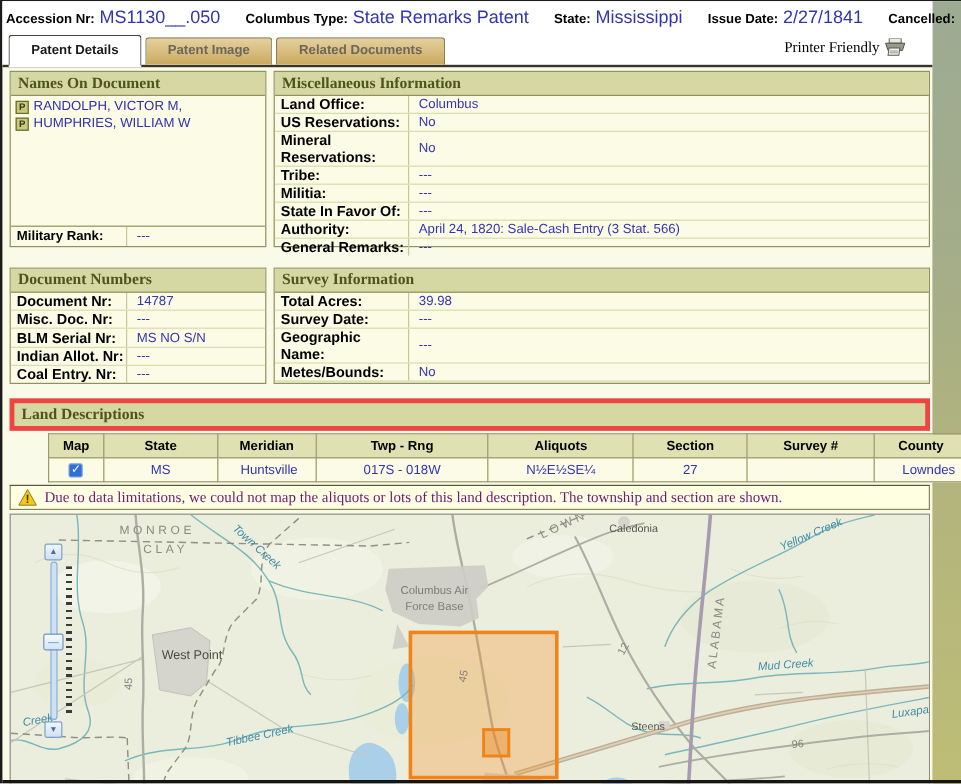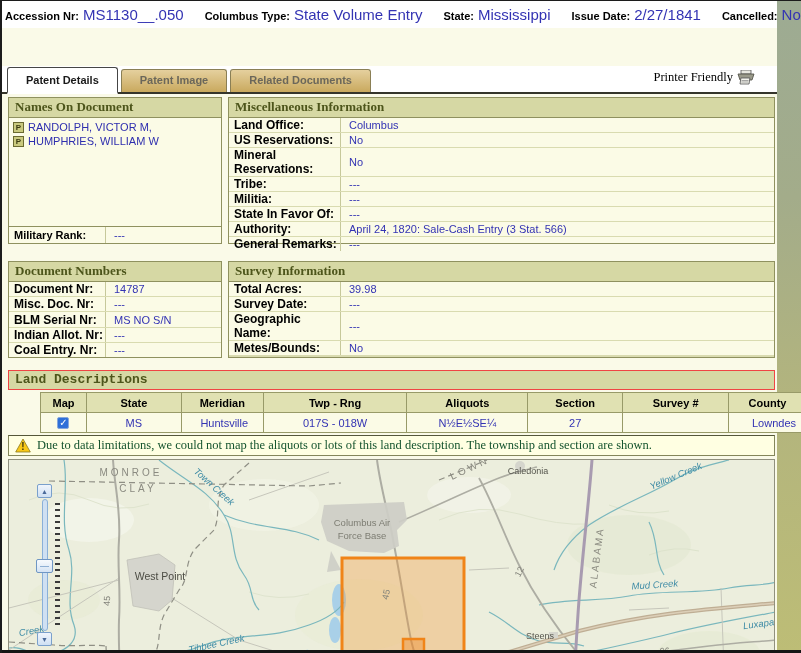--- a/index.html
+++ b/index.html
@@ -10,21 +10,21 @@
     background:linear-gradient(180deg,#9dab93 0%,#a3ac8a 30%,#b2b47e 60%,#bdbd76 100%); }
   .bottom-strip { position:absolute; left:0; bottom:0; width:801px; height:3px; background:#151515; z-index:30; }
 
   
   .topbar { position:relative; width:775px; height:27px; background:#fff; display:flex; align-items:center; padding-left:3px; column-gap:21px; }
   .field { display:flex; align-items:baseline; gap:4px; white-space:nowrap; }
   .field .lbl { font-size:11px; font-weight:bold; color:#000; }
   .field .val { font-size:15px; color:#3333b3; }
 
   
-  .tabrow { position:relative; width:775px; height:28px; background:#fff; border-bottom:2px solid #35352b; display:flex; align-items:flex-end; padding-left:5px;margin-top:38px; }
+  .tabrow { position:relative; width:775px; height:28px; background:#fff; border-bottom:2px solid #35352b; display:flex; align-items:flex-end; padding-left:5px; }
   .tab { height:23px; margin-right:3px; padding:4px 18px 2px 18px; font-size:11px; font-weight:bold; color:#6b675a;
     background:linear-gradient(#e5d09e,#c9a95e); border:1px solid #8a7f55; border-bottom:none;
     border-radius:3px 3px 0 0; cursor:pointer; }
   .tab.active { height:27px; margin-bottom:-2px; padding-top:6px; background:#fff; color:#1a1a1a; border:1px solid #454545; border-bottom:2px solid #fff; }
   .printer { margin-left:auto; margin-right:22px; display:flex; align-items:center; gap:4px; height:100%; padding-bottom:4px; cursor:pointer; }
   .printer span { font-family:"Liberation Serif", serif; font-size:12.5px; color:#000; }
 
   
   .content { position:relative; width:777px; padding:3px 0 0 6px; }
   .prow { display:flex; gap:6px; }
@@ -46,34 +46,34 @@
   .name-item { display:flex; align-items:center; gap:4px; margin-bottom:2px; }
   .pbadge { width:11px; height:11px; background:#c9c97e; border:1px solid #6a6a30; color:#3a3a10;
     font-size:8px; font-weight:bold; display:flex; align-items:center; justify-content:center; }
   .name-link { font-size:11px; color:#2e2eae; cursor:pointer; }
   .milrow { height:17px; display:flex; align-items:center; border-top:1px solid #8f915f; }
   .milrow .lbl { width:97px; height:100%; display:flex; align-items:center; padding-left:5px; font-size:11px; font-weight:bold; color:#000; border-right:1px solid #c6c89a; }
   .milrow .val { font-size:11px; color:#3333b3; padding-left:8px; }
   .filler { flex:1; border-top:1px solid #d9dbb0; }
 
   
-  .sechead { margin-top:12px; width:767px; background:#d6d8a4; border:1px solid #ef4444; padding:1px 6px 2px 6px;
-    font-family:Liberation Mono, monospace; font-weight:bold; font-size:13px; color:#4d551b; }
+  .sechead { margin-top:12px; width:767px; background:#d6d8a4; border:4px solid #ef4444; padding:1px 6px 2px 6px;
+    font-family:Liberation Serif, serif; font-weight:bold; font-size:13px; color:#4d551b; }
   table.land { margin-top:2px; width:767px; border-collapse:collapse; border:1px solid #63653f;margin-left:32px; }
   table.land th { background:#e0e1b2; border:1px solid #989a68; font-size:11px; color:#000; height:20px; }
   table.land td { background:#fbfbe6; border:1px solid #989a68; font-size:11px; color:#3333b3; height:20px; text-align:center; }
   td.mer { text-align:left; padding-left:4px; }
   td.cty { text-align:left; padding-left:13px; }
   .checkbox { display:inline-flex; width:12px; height:12px; background:#2e6fd8; border:1px solid #86a7dc; border-radius:2px;
     color:#fff; font-size:10px; line-height:10px; align-items:center; justify-content:center; cursor:pointer; }
 
   
   .warning { margin-top:2px; width:767px; height:21px; background:#ffffe2; border:1px solid #84865a; border-top:1px solid #55573a;
     display:flex; align-items:center; gap:6px; padding-left:6px; }
-  .warning .wtext { font-family:"Liberation Serif", serif; font-size:12.5px; color:#14532d; }
+  .warning .wtext { font-family:"Liberation Serif", serif; font-size:12.5px; color:#701a75; }
 
   
   .map { position:relative; margin-top:3px; width:767px; height:237px; border:1px solid #90907e; background:#eceedd; overflow:hidden; }
   .mapsvg { position:absolute; left:0; top:0; }
   .county { font-size:10px; letter-spacing:3px; fill:#8a8a80; text-anchor:middle; }
   .town { font-size:10.5px; fill:#4c4c44; text-anchor:middle; }
   .town.sm { font-size:9px; fill:#55554d; }
   .creek { font-size:9.5px; font-style:italic; fill:#3f8ca6; text-anchor:middle; }
   .rlbl { font-size:9px; fill:#82827a; text-anchor:middle; }
   .cafb { font-size:9.5px; fill:#7d7d73; text-anchor:middle; }
@@ -96,21 +96,21 @@
 <div class="screen">
   <div class="right-strip"></div>
 
   <div class="topbar">
     <div class="field">
       <span class="lbl">Accession Nr:</span>
       <span class="val">MS1130__.050</span>
     </div>
     <div class="field">
       <span class="lbl">Columbus Type:</span>
-      <span class="val">State Volume Entry</span>
+      <span class="val">State Remarks Patent</span>
     </div>
     <div class="field">
       <span class="lbl">State:</span>
       <span class="val">Mississippi</span>
     </div>
     <div class="field">
       <span class="lbl">Issue Date:</span>
       <span class="val">2/27/1841</span>
     </div>
     <div class="field">

